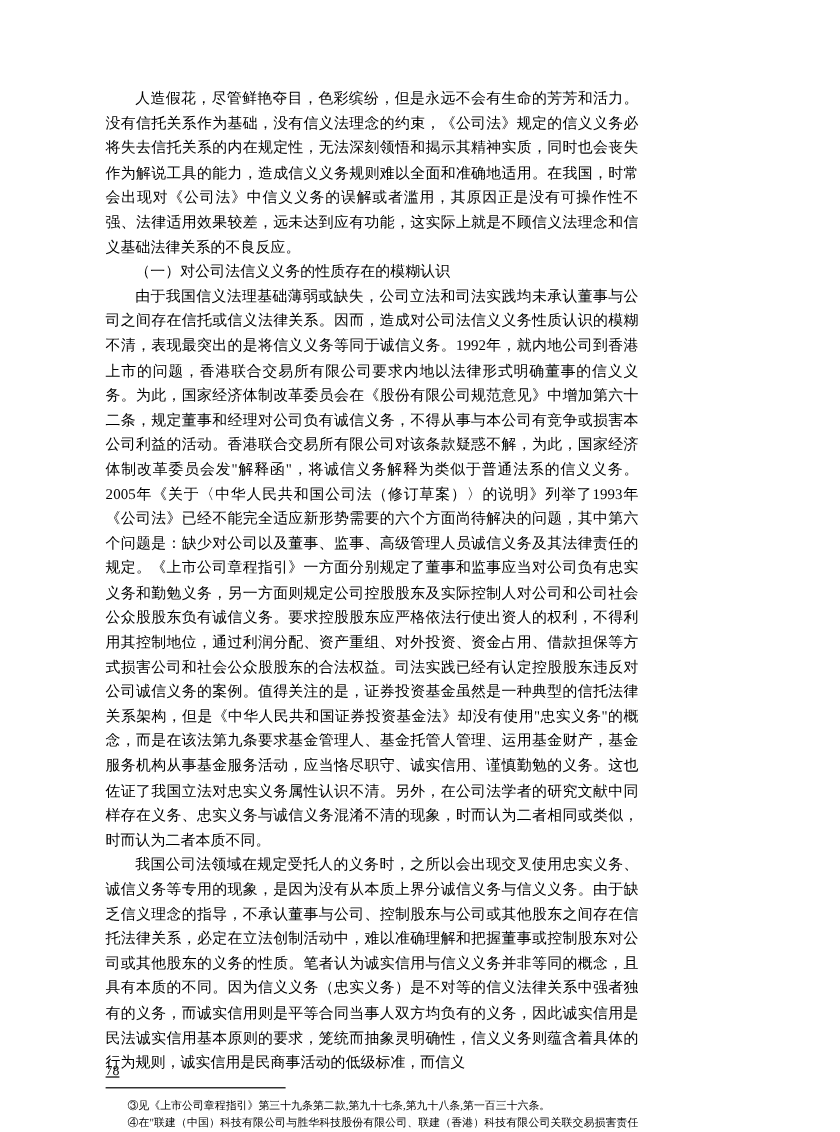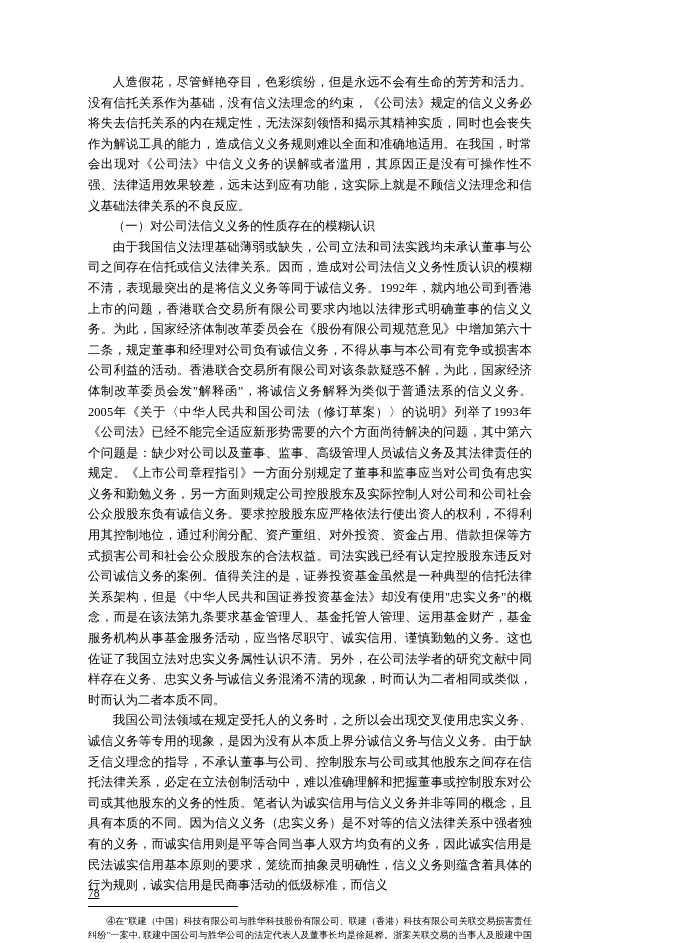--- a/index.html
+++ b/index.html
@@ -77,18 +77,19 @@
 
     <p class="section-heading">（一）对公司法信义义务的性质存在的模糊认识</p>
 
     <p class="indent2">由于我国信义法理基础薄弱或缺失，公司立法和司法实践均未承认董事与公司之间存在信托或信义法律关系。因而，造成对公司法信义义务性质认识的模糊不清，表现最突出的是将信义义务等同于诚信义务。1992年，就内地公司到香港上市的问题，香港联合交易所有限公司要求内地以法律形式明确董事的信义义务。为此，国家经济体制改革委员会在《股份有限公司规范意见》中增加第六十二条，规定董事和经理对公司负有诚信义务，不得从事与本公司有竞争或损害本公司利益的活动。香港联合交易所有限公司对该条款疑惑不解，为此，国家经济体制改革委员会发"解释函"，将诚信义务解释为类似于普通法系的信义义务。2005年《关于〈中华人民共和国公司法（修订草案）〉的说明》列举了1993年《公司法》已经不能完全适应新形势需要的六个方面尚待解决的问题，其中第六个问题是：缺少对公司以及董事、监事、高级管理人员诚信义务及其法律责任的规定。《上市公司章程指引》一方面分别规定了董事和监事应当对公司负有忠实义务和勤勉义务，另一方面则规定公司控股股东及实际控制人对公司和公司社会公众股股东负有诚信义务。要求控股股东应严格依法行使出资人的权利，不得利用其控制地位，通过利润分配、资产重组、对外投资、资金占用、借款担保等方式损害公司和社会公众股股东的合法权益。司法实践已经有认定控股股东违反对公司诚信义务的案例。值得关注的是，证券投资基金虽然是一种典型的信托法律关系架构，但是《中华人民共和国证券投资基金法》却没有使用"忠实义务"的概念，而是在该法第九条要求基金管理人、基金托管人管理、运用基金财产，基金服务机构从事基金服务活动，应当恪尽职守、诚实信用、谨慎勤勉的义务。这也佐证了我国立法对忠实义务属性认识不清。另外，在公司法学者的研究文献中同样存在义务、忠实义务与诚信义务混淆不清的现象，时而认为二者相同或类似，时而认为二者本质不同。</p>
 
     <p class="indent2">我国公司法领域在规定受托人的义务时，之所以会出现交叉使用忠实义务、诚信义务等专用的现象，是因为没有从本质上界分诚信义务与信义义务。由于缺乏信义理念的指导，不承认董事与公司、控制股东与公司或其他股东之间存在信托法律关系，必定在立法创制活动中，难以准确理解和把握董事或控制股东对公司或其他股东的义务的性质。笔者认为诚实信用与信义义务并非等同的概念，且具有本质的不同。因为信义义务（忠实义务）是不对等的信义法律关系中强者独有的义务，而诚实信用则是平等合同当事人双方均负有的义务，因此诚实信用是民法诚实信用基本原则的要求，笼统而抽象灵明确性，信义义务则蕴含着具体的行为规则，诚实信用是民商事活动的低级标准，而信义</p>
   </div>
 
   <div class="notes">
     <div class="rule"></div>
+    <p>③见《上市公司章程指引》第三十九条第二款,第九十七条,第九十八条,第一百三十六条。</p>
     <p>④在"联建（中国）科技有限公司与胜华科技股份有限公司、联建（香港）科技有限公司关联交易损害责任纠纷"一案中, 联建中国公司与胜华公司的法定代表人及董事长均是徐延桦。浙案关联交易的当事人及股建中国公司与胜华公司,联建香港公司是联建中国公司的控股股东,虽然未直接实施将关联款项支付给第三方，但是该事案关联交易中所涉及的款项实际上又是由联建香港公司决策和决策事项而取得。这说明联建香港公司知悉并同意该关联借贷交易,胜华公司强联建香港公司之乎完成了转移联建中国公司利润的行为。因此,法院认定,联建香港公司在此过程中实施了控制行为，违反了控股股东的诚信义务,应当与胜华公司承担连带责任。参见江苏省苏州市中级人民法院(2017)苏05民终9743号民事判决书。</p>
 
   </div>
 
   <div class="page-number">78</div>
 </div>
 
 </body></html>

